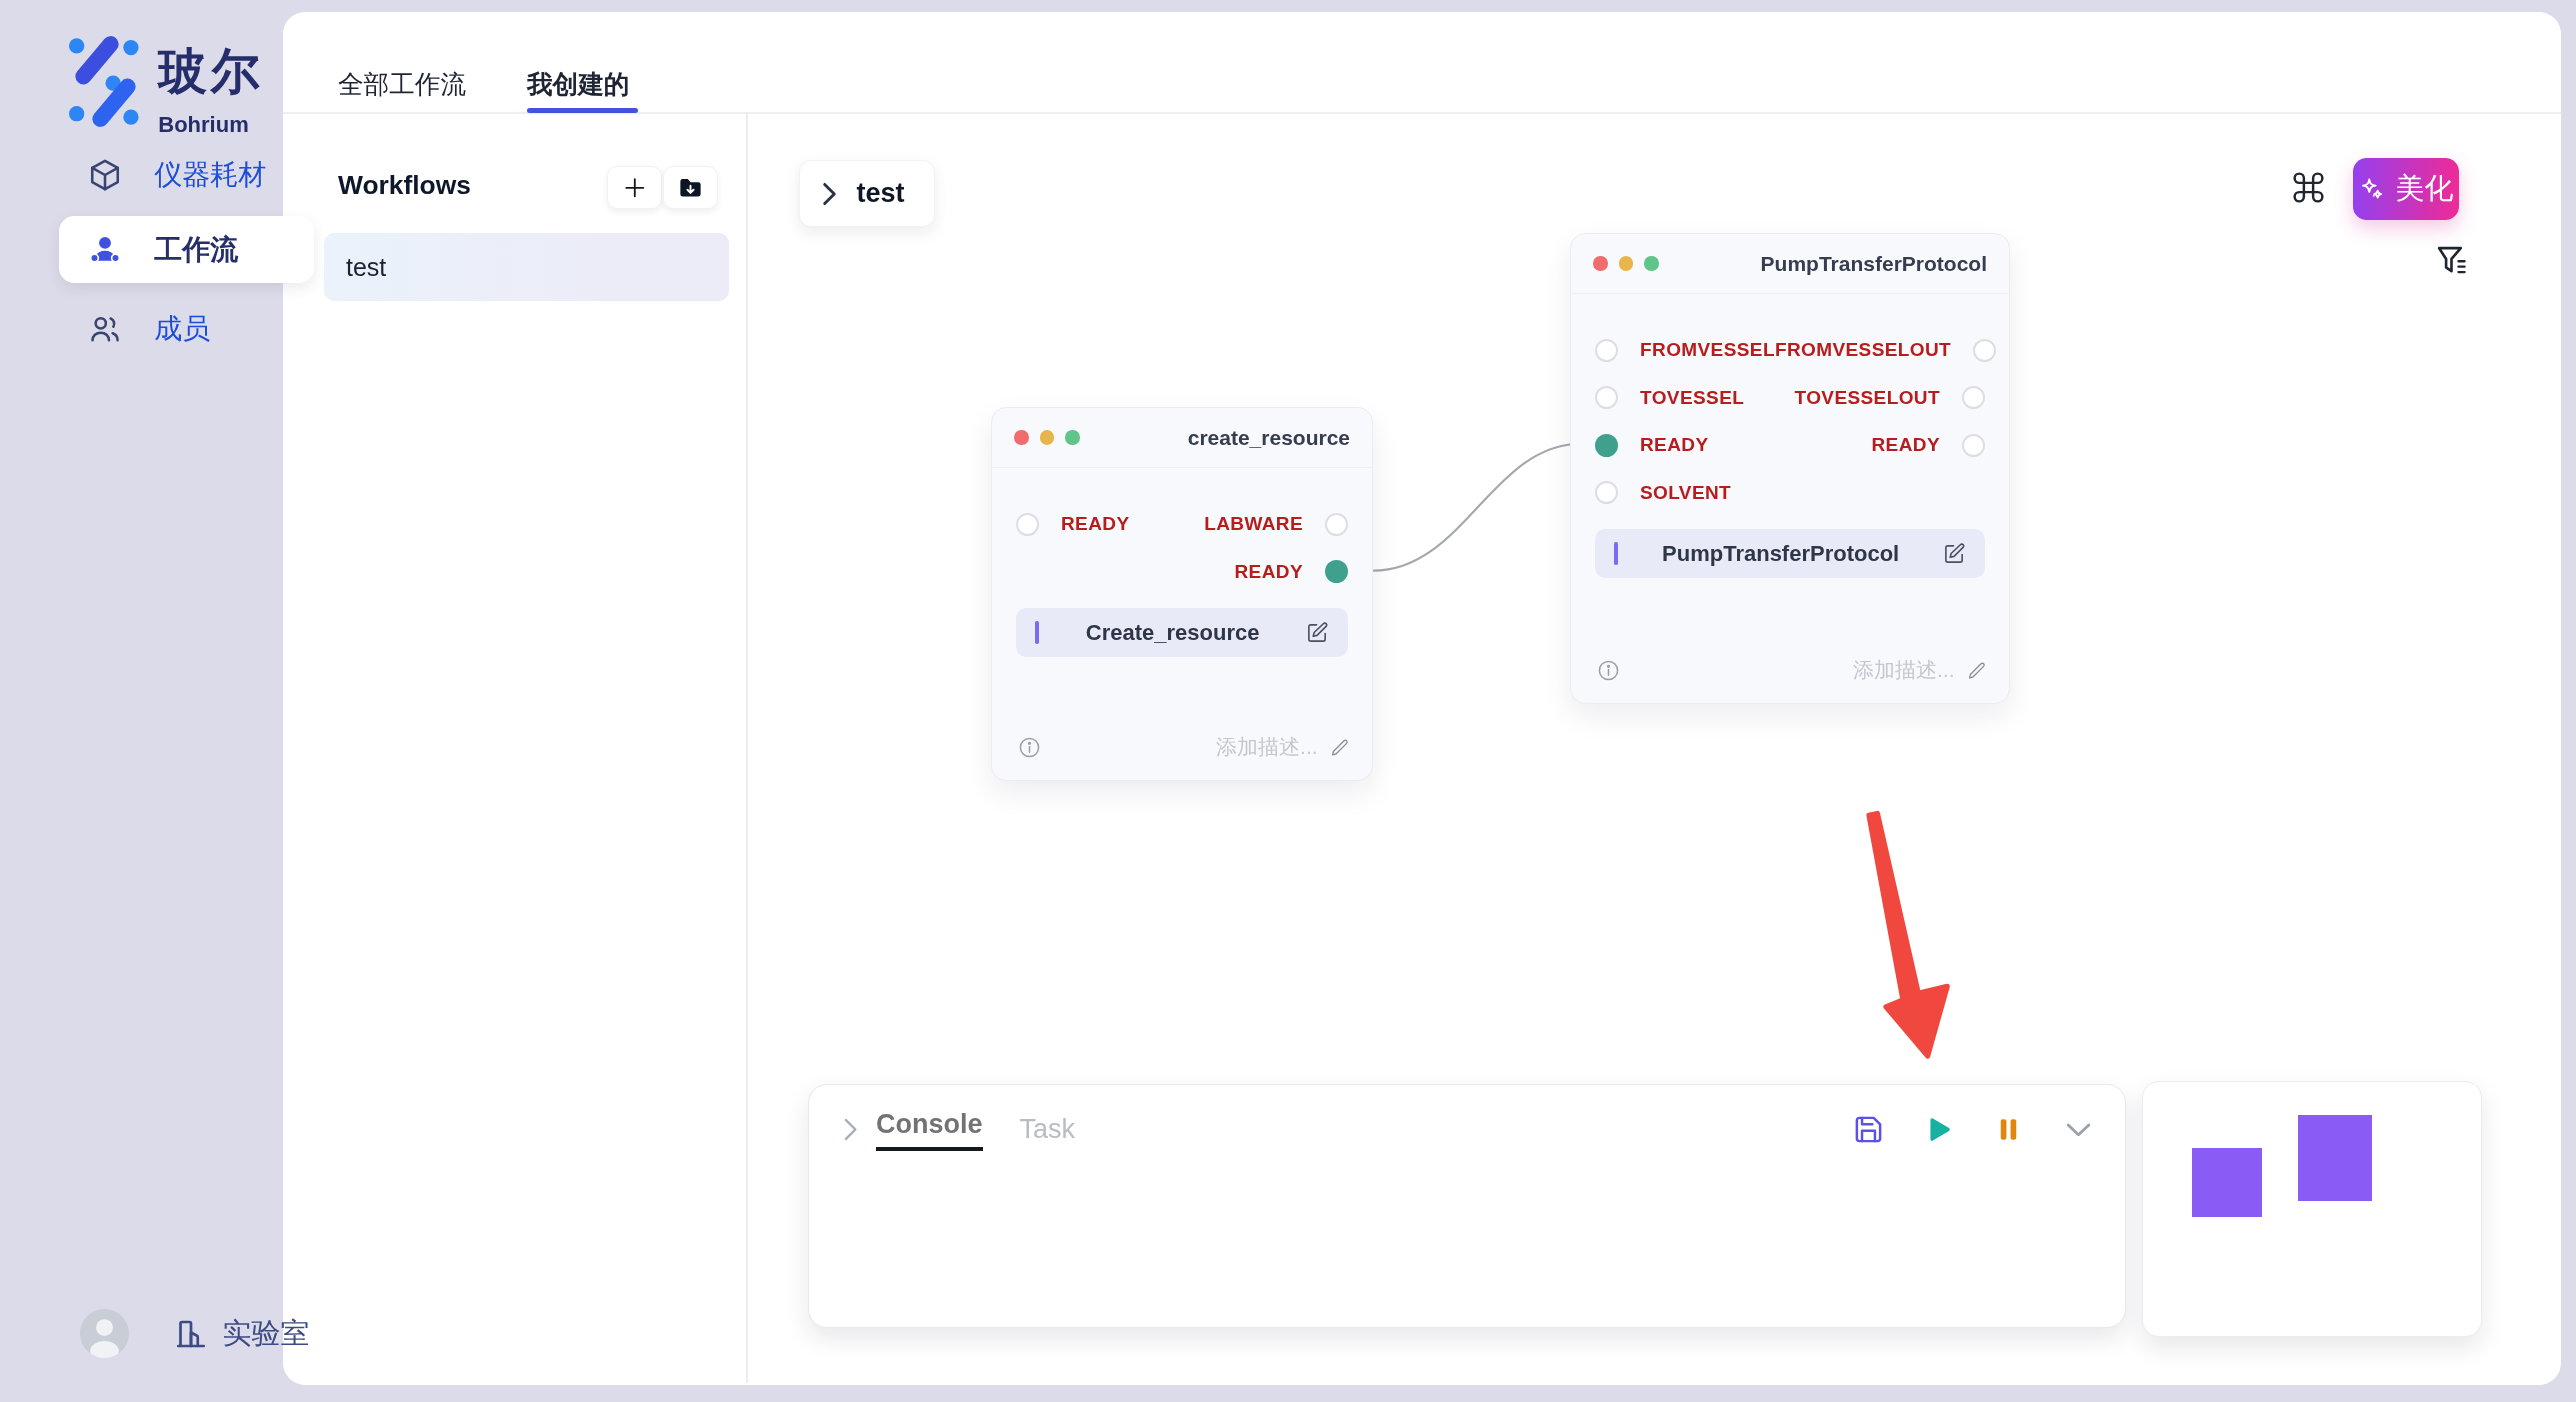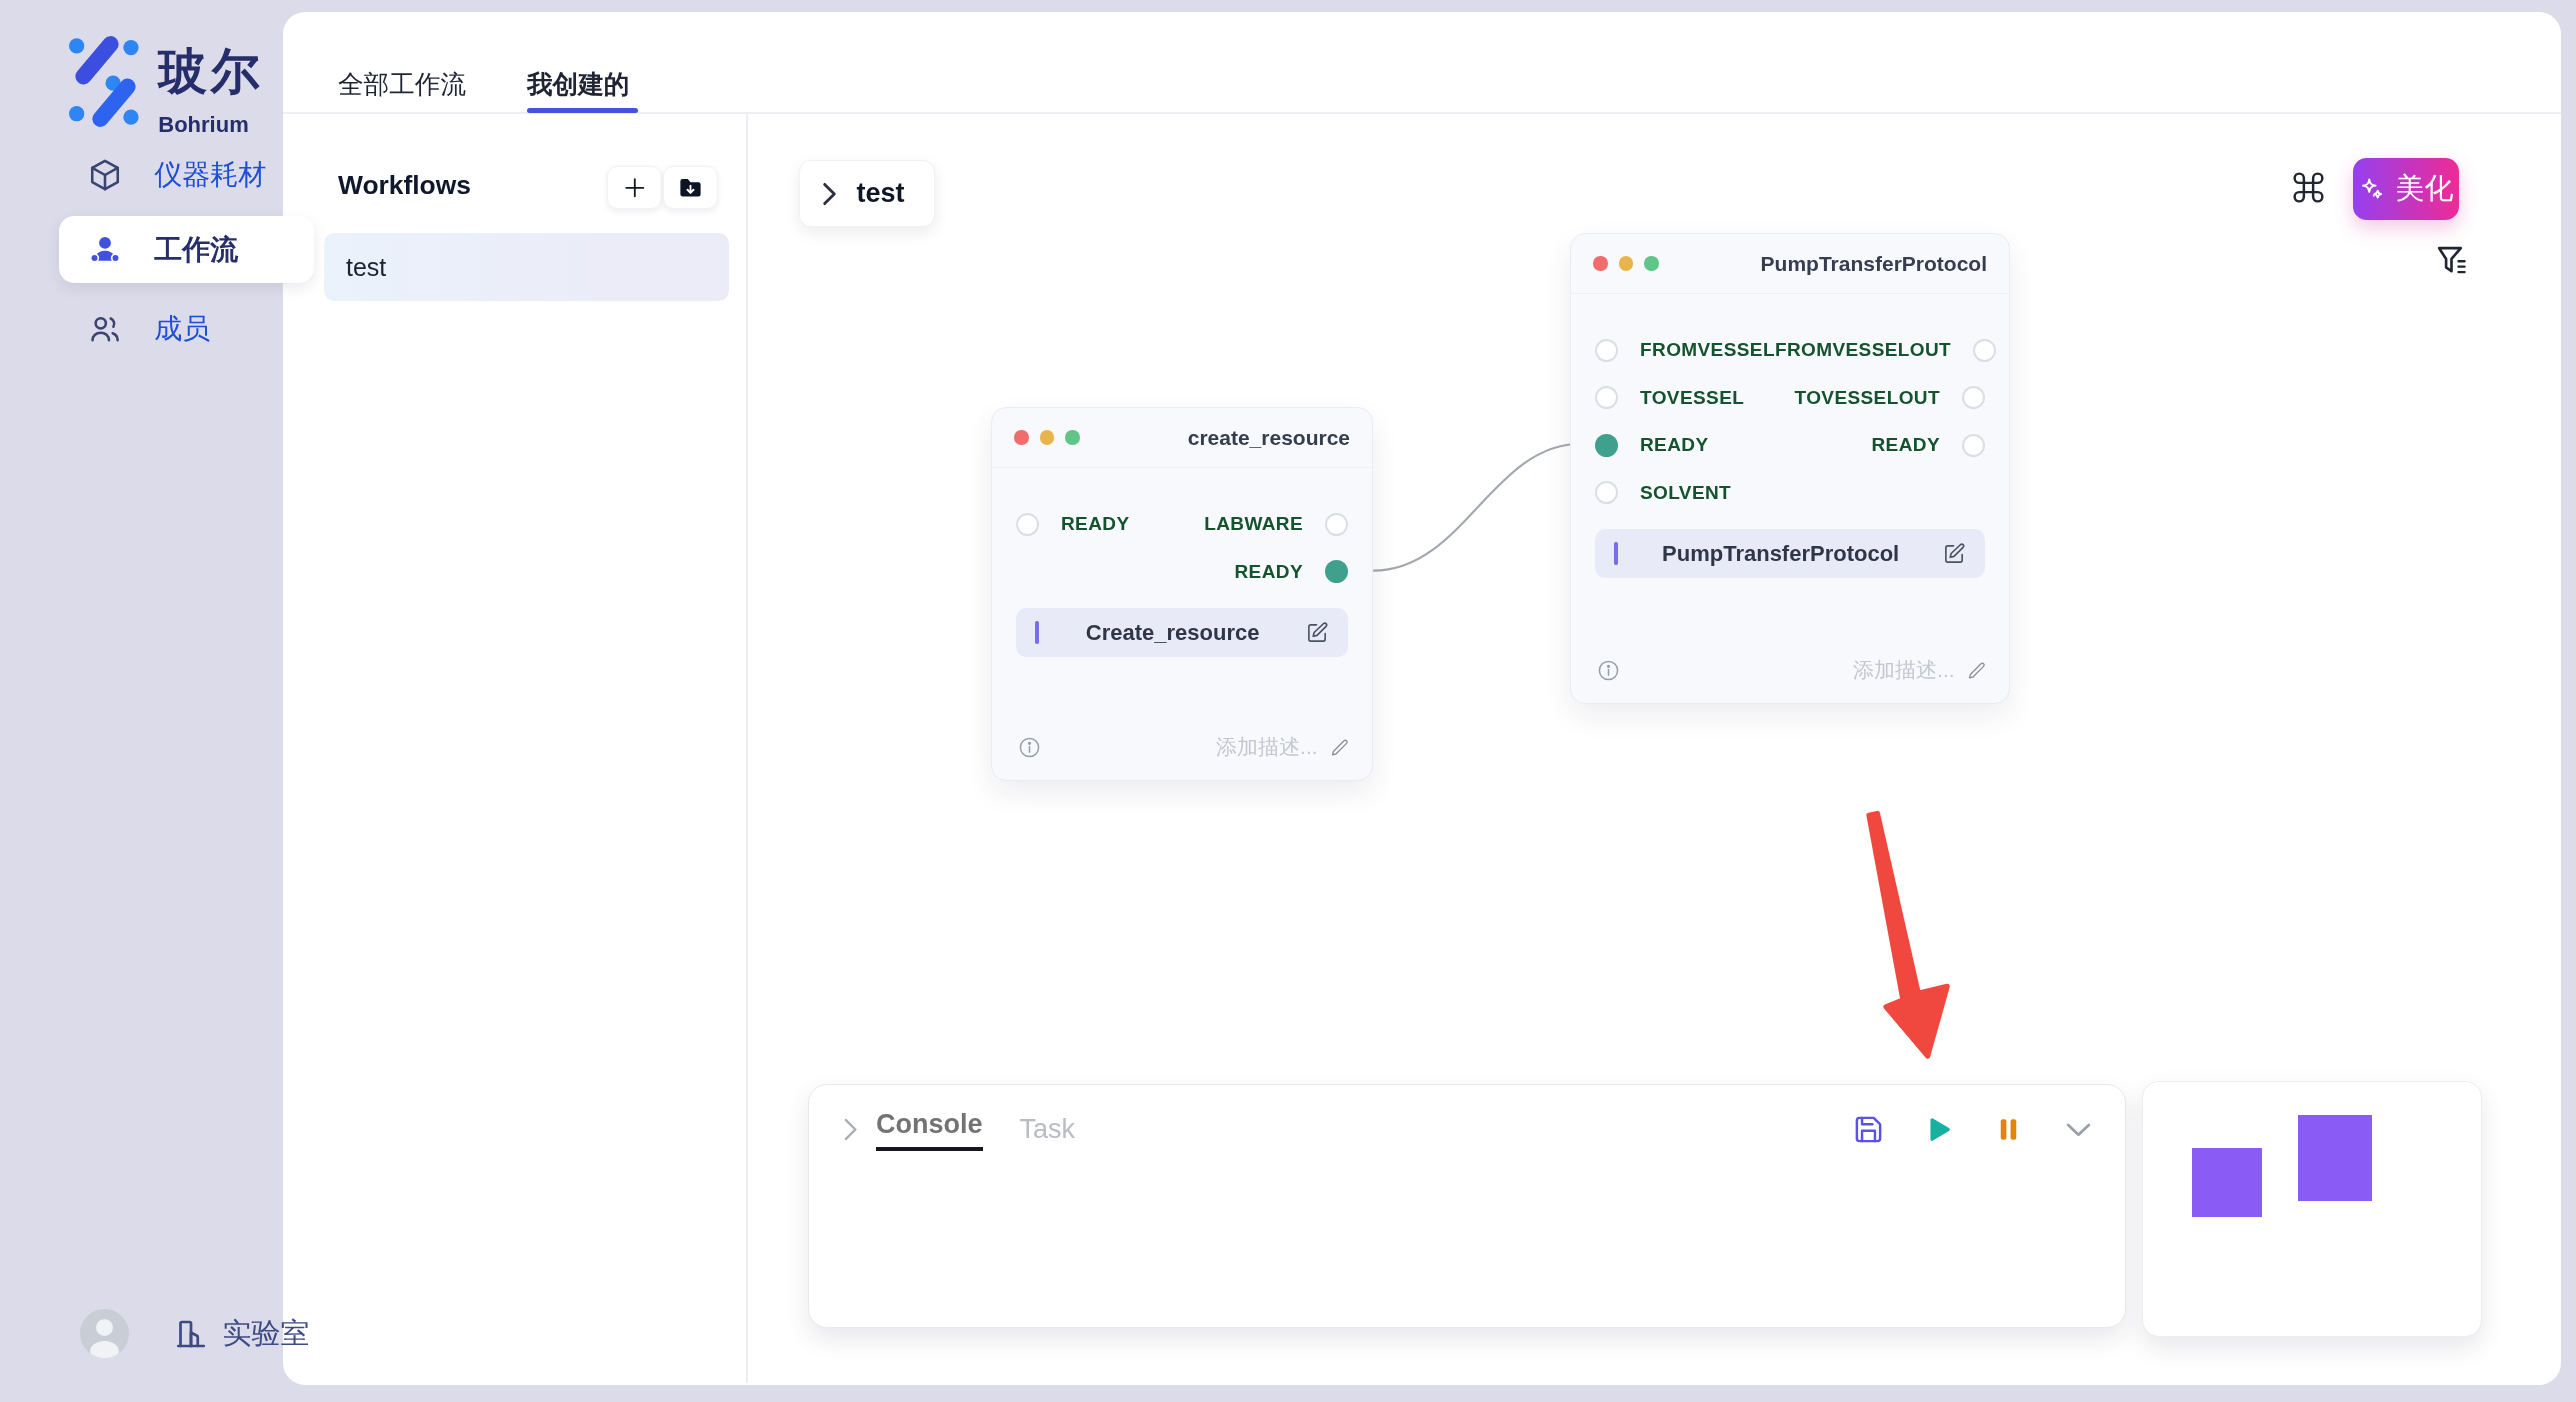--- a/index.html
+++ b/index.html
@@ -70,21 +70,21 @@
   .dots { display:flex; gap:11px; }
   .dot { width:14.5px; height:14.5px; border-radius:50%; }
   .dot.r { background:#F16D6D; } .dot.y { background:#E7B54A; } .dot.g { background:#5FC588; }
   .node-title { margin-left:auto; font-size:21px; font-weight:600; color:#363D4F; }
   .node-body { padding:45px 24px 0 24px; }
   .prow { display:flex; align-items:center; height:22px; margin-bottom:25.6px; }
   .pgroup { display:flex; align-items:center; gap:22px; }
   .pgroup.right { margin-left:auto; }
   .port { width:23px; height:23px; border-radius:50%; background:#fff; border:2.6px solid #DCDEE6; cursor:pointer; }
   .port.filled { background:#3FA08E; border:none; }
-  .plabel { font-size:19px; font-weight:700; color:#14532d; letter-spacing:0.4px; }
+  .plabel { font-size:19px; font-weight:700; color:#b91c1c; letter-spacing:0.4px; }
   .pill { margin-top:18px; height:49px; background:#E9EAF8; border-radius:10.2px; display:flex;
     align-items:center; padding:0 19px; cursor:pointer; }
   .pill .cursor-bar { width:4.3px; height:23px; border-radius:1.7px; background:#7A6CF0; }
   .pill .pill-label { flex:1; text-align:center; font-size:22px; font-weight:700; color:#2F3647; }
   .node-foot { position:absolute; left:25.6px; right:22px; bottom:19px; display:flex; align-items:center; }
   .desc-ph { margin-left:auto; font-size:21px; color:#C4C7D0; }
   .foot-pencil { margin-left:12px; }
 
   
   .console-panel { position:absolute; left:808px; top:1084px; width:1318px; height:244px; background:#fff;

